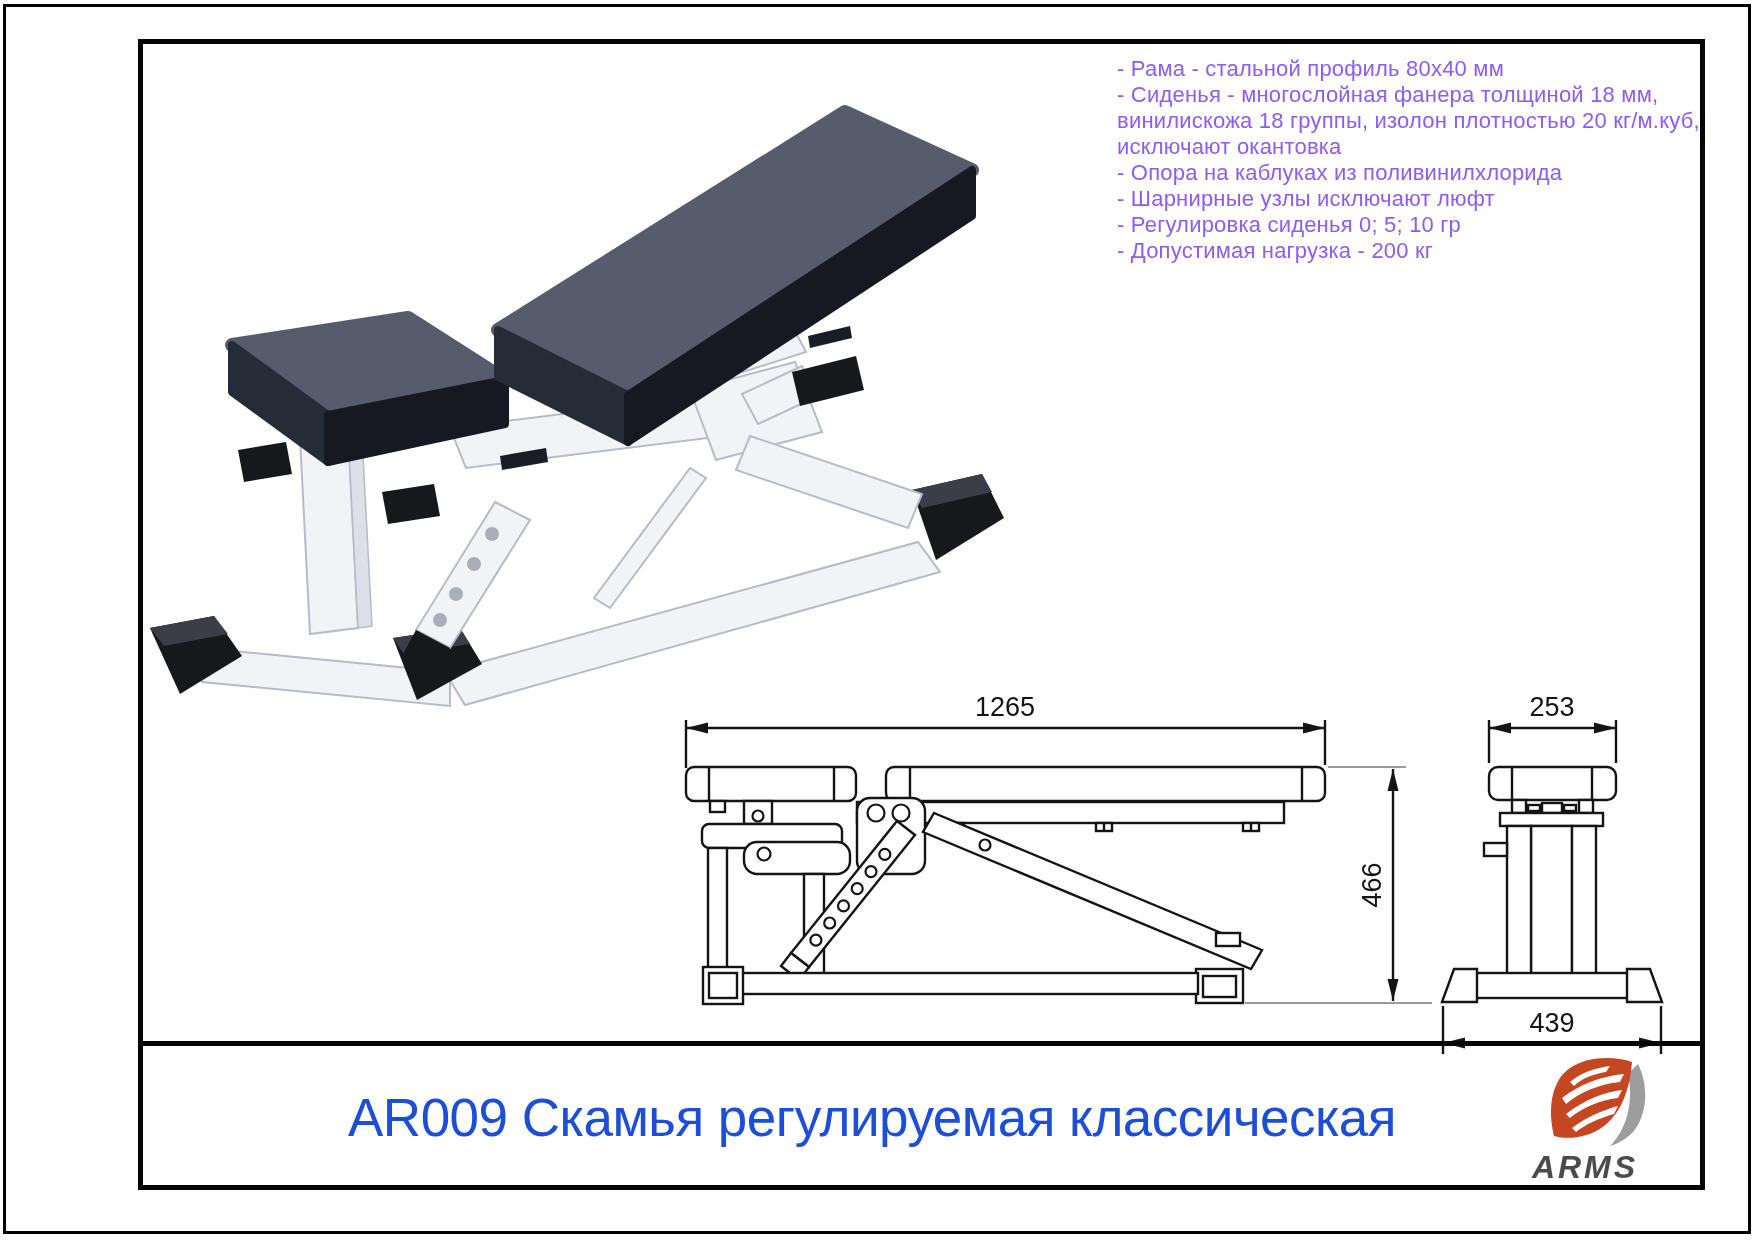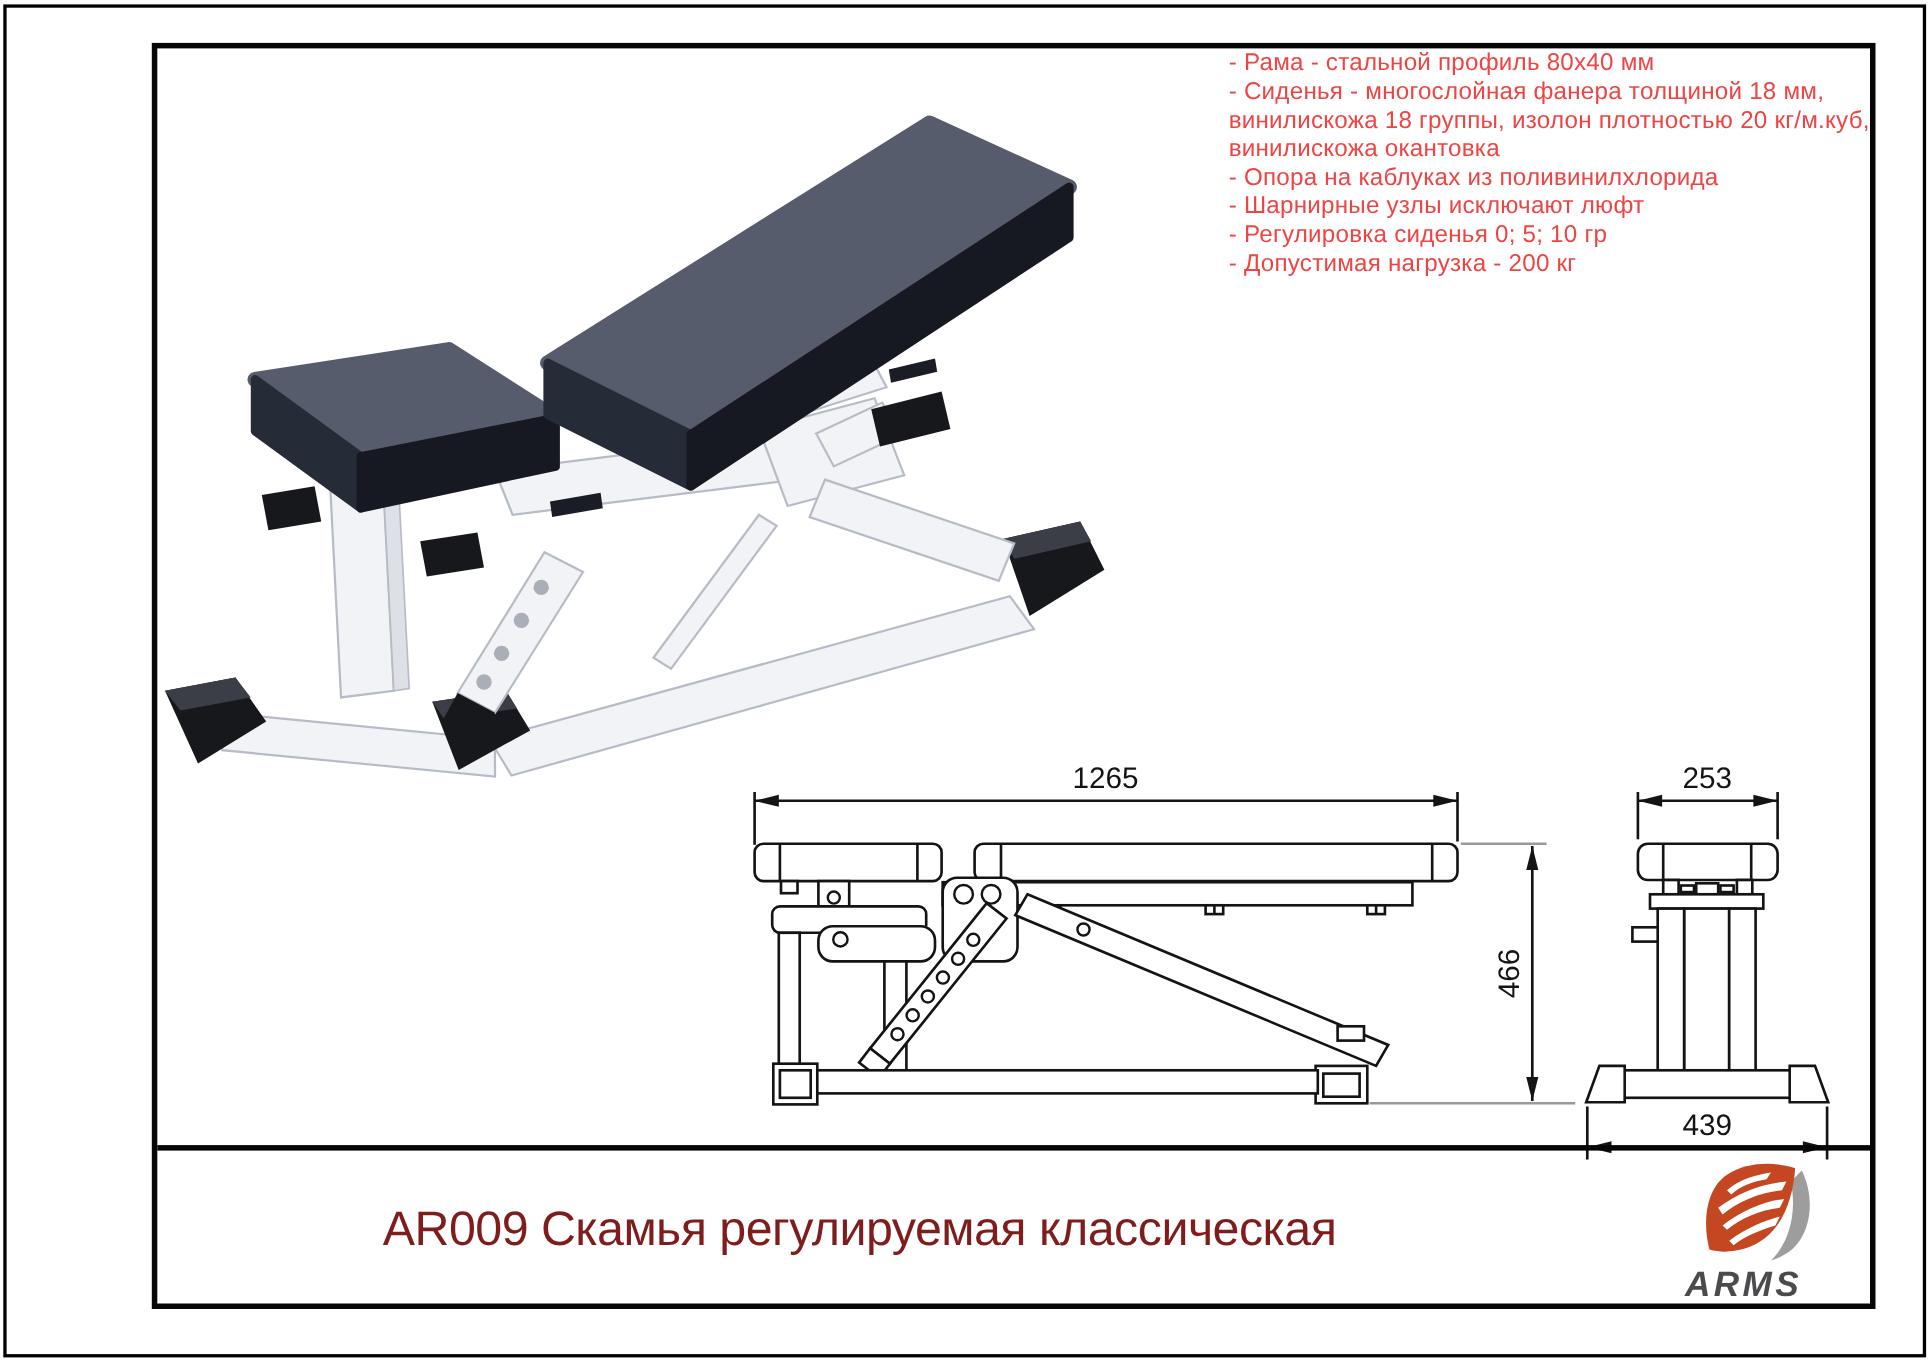--- a/index.html
+++ b/index.html
@@ -12,27 +12,27 @@
     border:3px solid #000;
   }
   .inner-frame{
     position:absolute;left:138px;top:39px;width:1557px;height:1141px;
     border:5px solid #060606;background:transparent;
   }
   .title-separator{
     position:absolute;left:143px;top:1041px;width:1557px;height:5px;background:#060606;
   }
   .spec-block{
-    position:absolute;left:1117px;top:44px;width:586px;
-    font-size:22px;line-height:26px;color:#ef4444;letter-spacing:0.2px;
+    position:absolute;left:1117px;top:56px;width:586px;
+    font-size:22px;line-height:26px;color:#8b5cf6;letter-spacing:0.2px;
   }
   .spec-line{white-space:nowrap;}
   .page-title{
     position:absolute;left:348px;top:1088px;width:1150px;
-    font-size:44px;font-weight:400;letter-spacing:-0.5px;color:#7f1d1d;
+    font-size:53px;font-weight:400;letter-spacing:-0.5px;color:#1d4ed8;
     line-height:60px;white-space:nowrap;
   }
   .render-wrap{position:absolute;left:150px;top:60px;width:900px;height:650px;}
   .drawings-wrap{position:absolute;left:630px;top:608px;width:1075px;height:450px;}
   .logo-wrap{position:absolute;left:1492px;top:1048px;width:185px;height:138px;}
   svg text.dim{font-family:"Liberation Sans", sans-serif;font-size:27px;fill:#141414;}
   svg .ln{stroke:#141414;stroke-width:2.4;fill:none;}
   svg .shape{stroke:#141414;stroke-width:2.4;fill:#ffffff;}
   svg .hole{stroke:#141414;stroke-width:2.2;fill:#ffffff;}
   svg .arrow{fill:#141414;stroke:none;}
@@ -224,21 +224,21 @@
         <text class="dim" x="1552" y="1020" text-anchor="middle">439</text>
       </g>
     </g>
   </svg>
 </div>
 
 <div class="spec-block">
   <div class="spec-line">- Рама - стальной профиль 80х40 мм</div>
   <div class="spec-line">- Сиденья - многослойная фанера толщиной 18 мм,</div>
   <div class="spec-line">винилискожа 18 группы, изолон плотностью 20 кг/м.куб,</div>
-  <div class="spec-line">винилискожа окантовка</div>
+  <div class="spec-line">исключают окантовка</div>
   <div class="spec-line">- Опора на каблуках из поливинилхлорида</div>
   <div class="spec-line">- Шарнирные узлы исключают люфт</div>
   <div class="spec-line">- Регулировка сиденья 0; 5; 10 гр</div>
   <div class="spec-line">- Допустимая нагрузка - 200 кг</div>
 </div>
 
 <div class="title-separator"></div>
 <div class="page-title">AR009 Скамья регулируемая классическая</div>
 
 <div class="logo-wrap">

